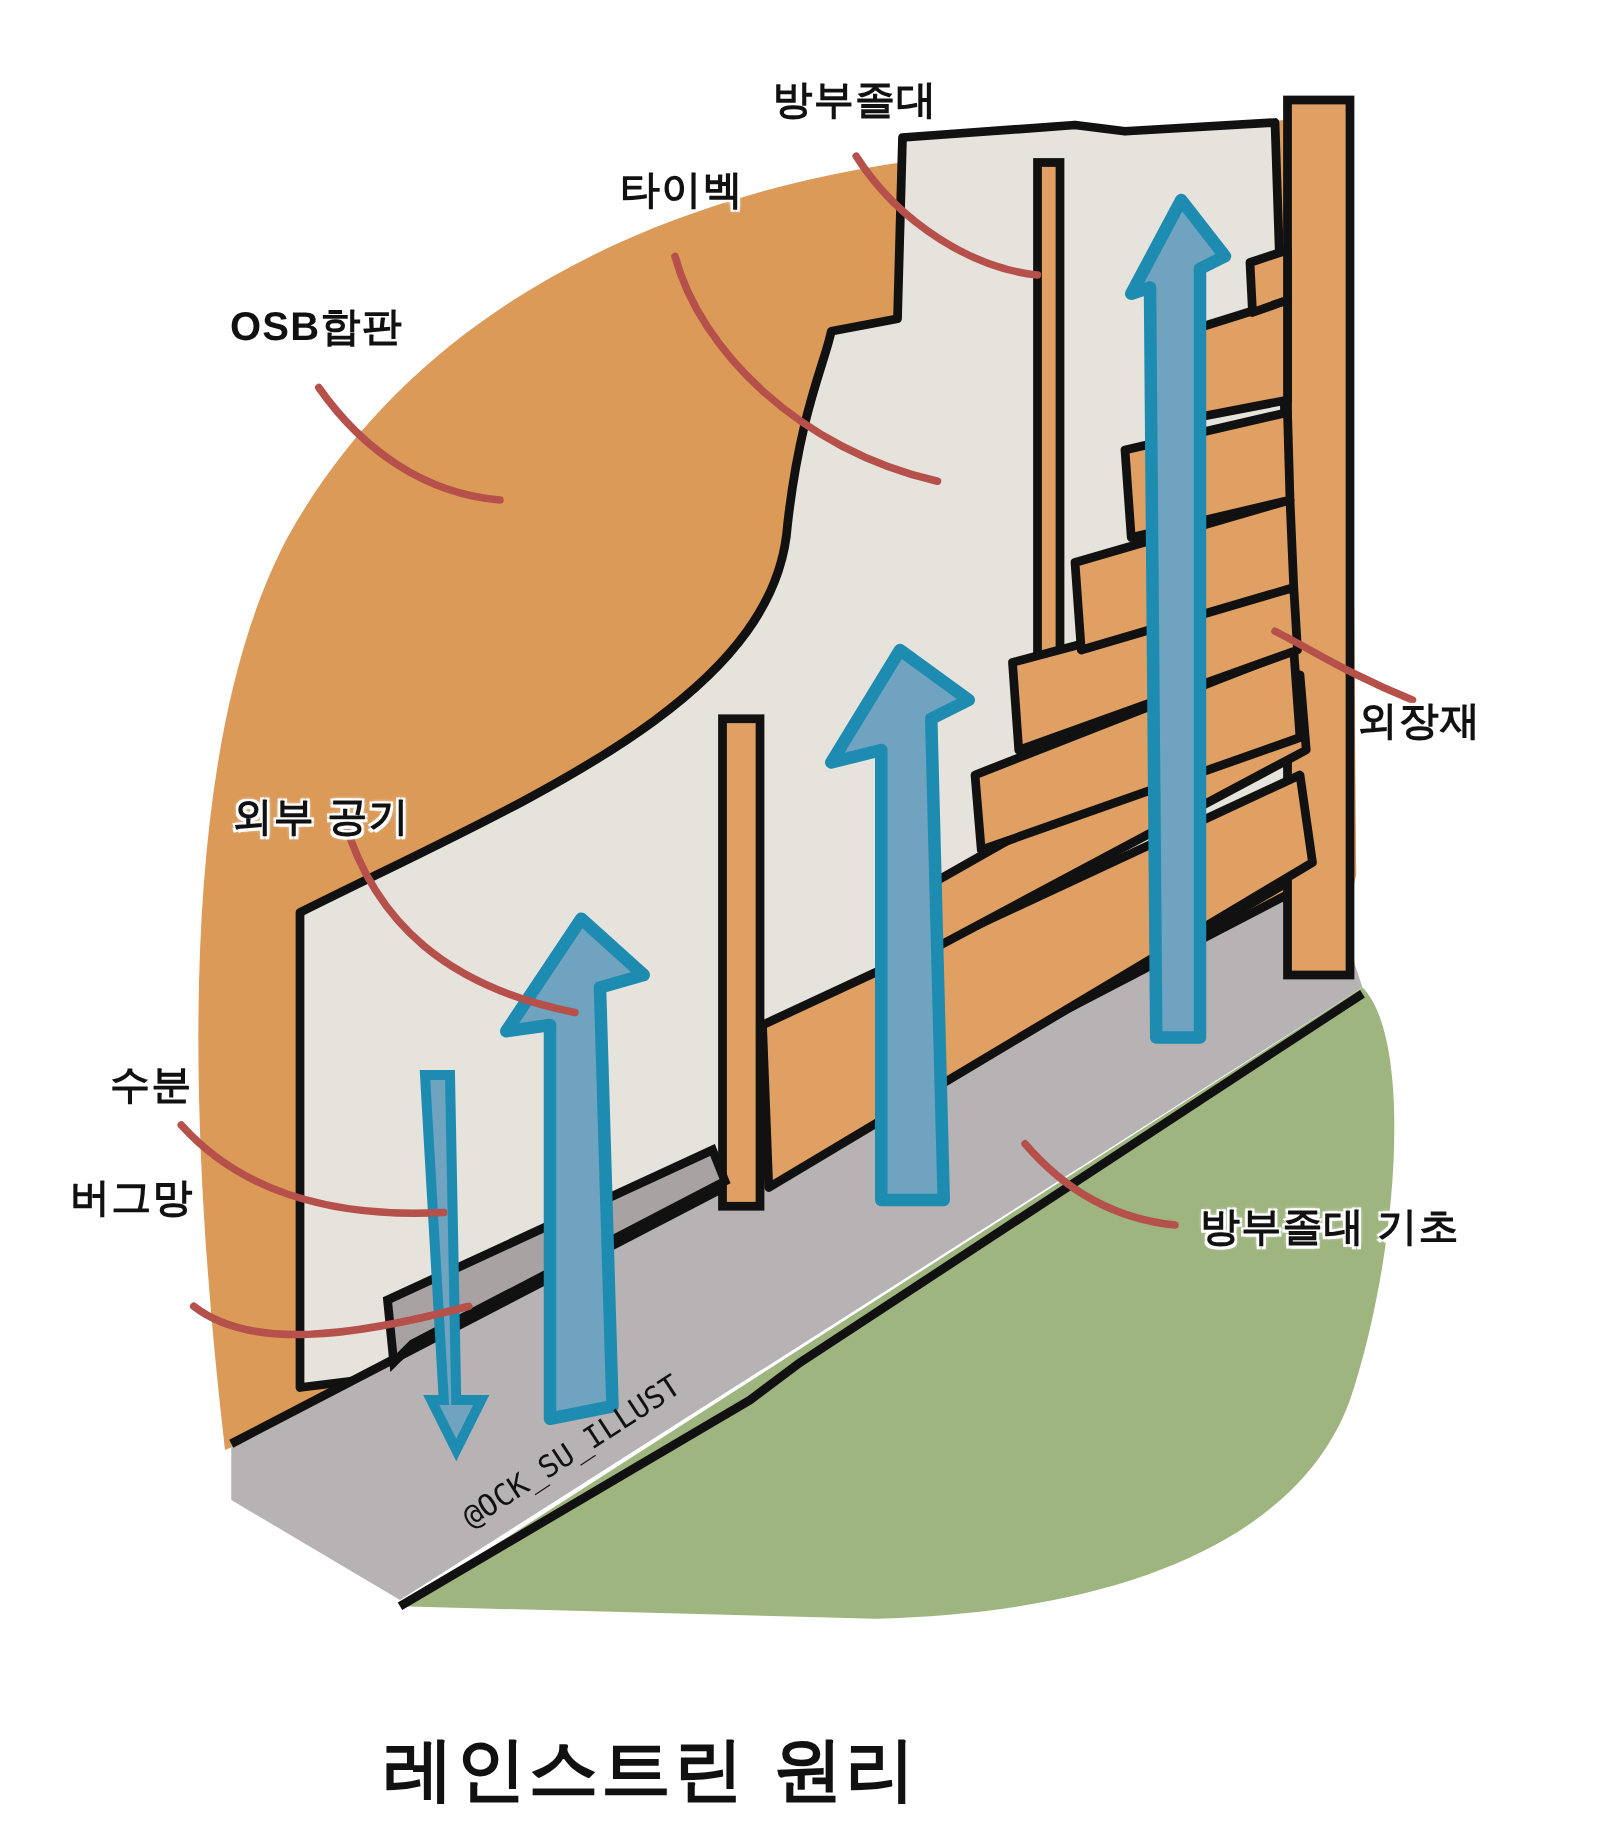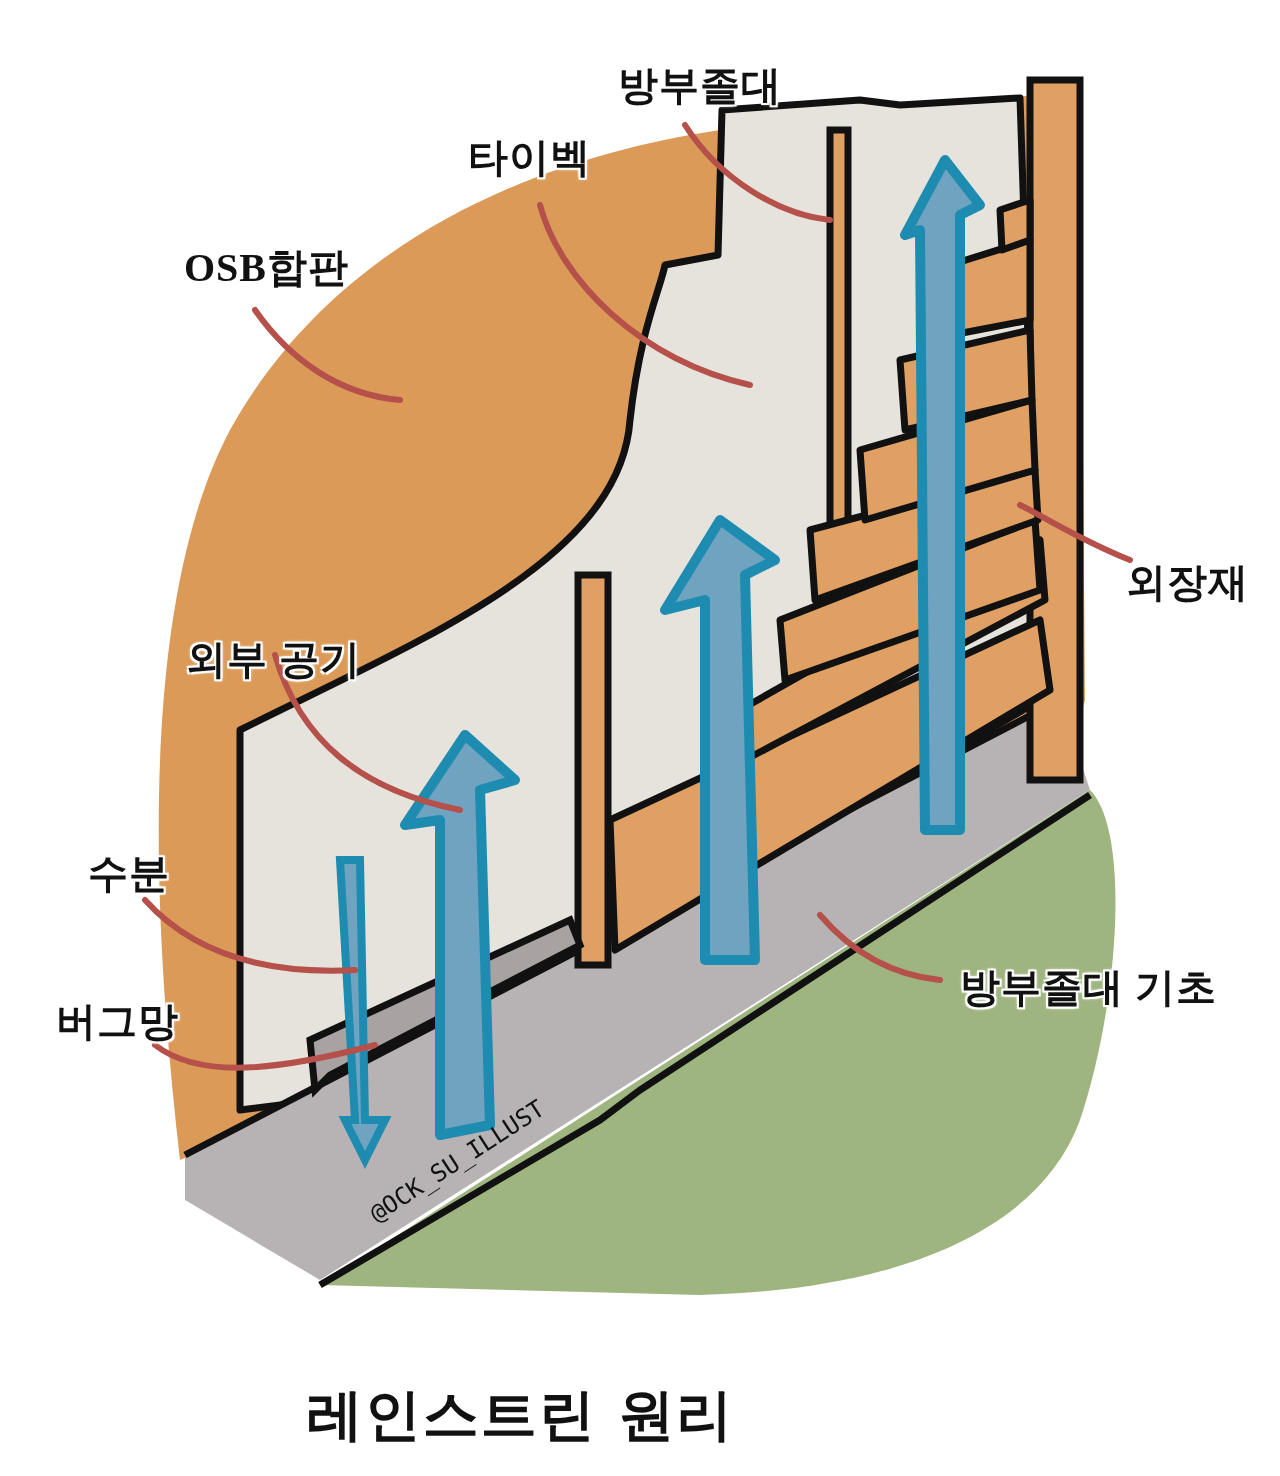--- a/index.html
+++ b/index.html
@@ -1,20 +1,20 @@
 <!DOCTYPE html>
 <html><head>
   <meta charset="utf-8">
   <style>
     html, body { margin: 0; padding: 0; background: #ffffff; }
     body { width: 1280px; height: 1476px; position: relative; overflow: hidden;
       font-family: "DejaVu Sans", sans-serif; }
     #scene { position: absolute; left: 0; top: 0; width: 1280px; height: 1476px; }
-    .label { position: absolute; font-family: Liberation Serif, serif; font-weight: bold;
-      color: #111; font-size: 40px; white-space: nowrap; letter-spacing: 1px;
+    .label { position: absolute; font-family: Liberation Sans, sans-serif; font-weight: bold;
+      color: #111; font-size: 32px; white-space: nowrap; letter-spacing: 1px;
       text-shadow: 0 0 4px #fff, 0 0 4px #fff, 2px 2px 0 #fff, -2px -2px 0 #fff, 2px -2px 0 #fff, -2px 2px 0 #fff; }
     .title { position: absolute; left: 0; width: 1041px; top: 1378px; text-align: center;
       font-family: "DejaVu Sans", sans-serif; font-weight: bold; font-size: 56px; color: #111; letter-spacing: 2px; }
     .watermark { position: absolute; left: 380px; top: 1200px; font-family: "DejaVu Sans Mono", monospace;
       font-size: 24px; color: #111; transform-origin: left bottom; transform: rotate(-33deg); white-space: nowrap; }
   </style>
 </head>
 <body>
 
 <svg id="scene" viewBox="0 0 1280 1476" xmlns="http://www.w3.org/2000/svg">
@@ -61,22 +61,22 @@
     <path d="M685 125 C720 180 780 215 830 220"></path>
     <path d="M1130 560 C1080 540 1050 520 1020 505"></path>
     <path d="M275 655 C300 740 360 790 460 810"></path>
     <path d="M145 900 C190 950 260 975 355 970"></path>
     <path d="M155 1045 C200 1080 280 1070 375 1045"></path>
     <path d="M940 980 C890 975 850 950 820 915"></path>
   </g>
 </svg>
 
 <div class="label" style="left:184px; top:240px;">OSB합판</div>
-<div class="label" style="left:468px; top:130px;">타이벡</div>
+<div class="label" style="left:496px; top:130px;">타이벡</div>
 <div class="label" style="left:618px; top:58px;">방부졸대</div>
-<div class="label" style="left:1126px; top:555px;">외장재</div>
+<div class="label" style="left:1086px; top:555px;">외장재</div>
 <div class="label" style="left:186px; top:632px;">외부 공기</div>
 <div class="label" style="left:88px; top:846px;">수분</div>
-<div class="label" style="left:56px; top:994px;">버그망</div>
+<div class="label" style="left:56px; top:937px;">버그망</div>
 <div class="label" style="left:960px; top:960px;">방부졸대 기초</div>
 
 <div class="watermark">@OCK_SU_ILLUST</div>
 <div class="title">레인스트린 원리</div>
 
 </body></html>

